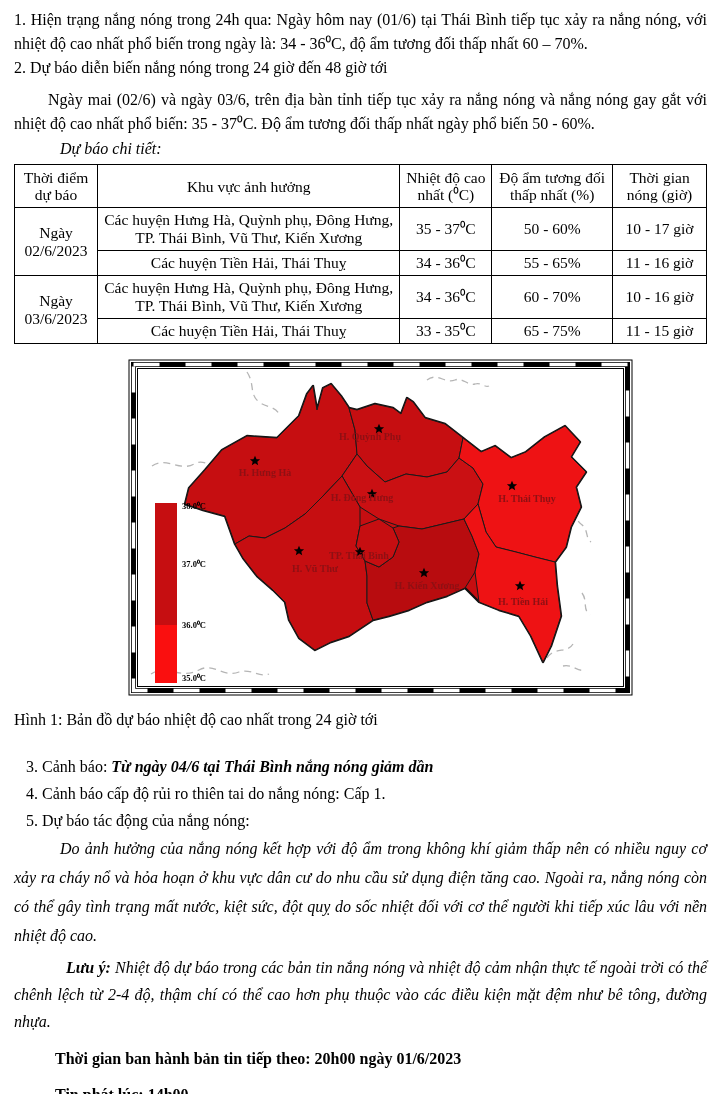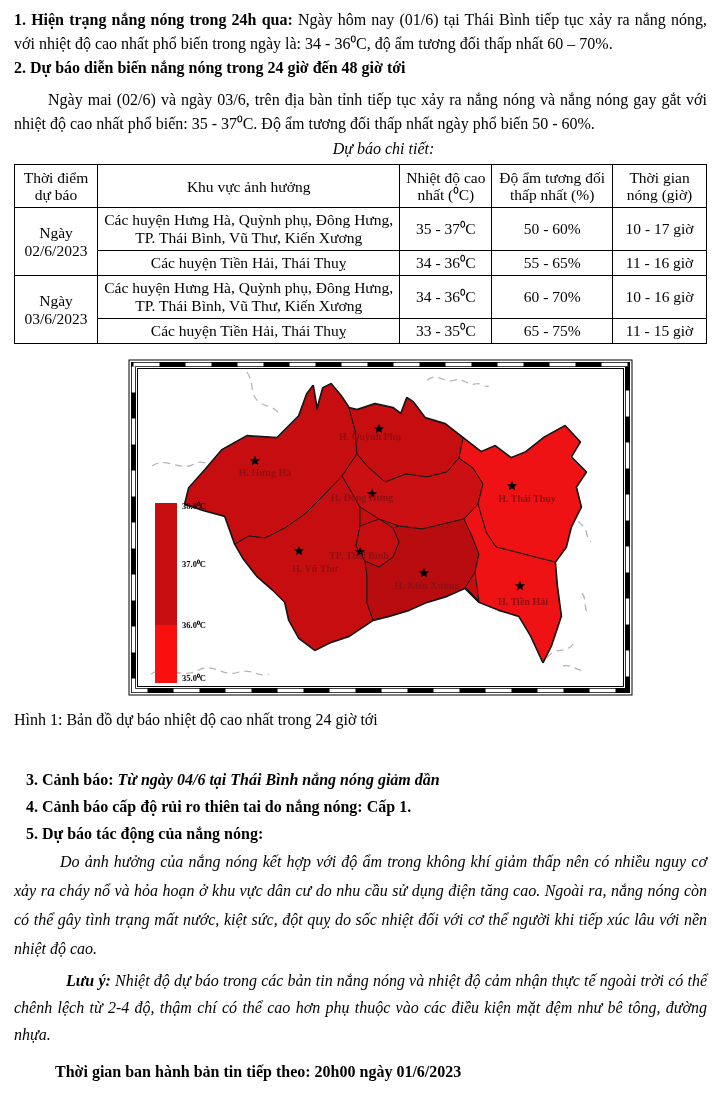--- a/index.html
+++ b/index.html
@@ -4,42 +4,42 @@
 <style>
   * { box-sizing: border-box; }
   html,body { margin:0; padding:0; background:#fff; }
   body {
     width:721px; min-height:1094px;
     font-family:"Liberation Serif", serif;
     font-size:16px; color:#000;
     padding:8px 14px 10px 14px;
   }
   .para { margin:0; line-height:24px; text-align:justify; }
-  .b { font-weight:bold; }
+  .b { font-weight:normal; }
   .i { font-style:italic; }
   .bi { font-weight:bold; font-style:italic; }
   .indent { text-indent:34px;margin-top:8px; }
-  .detail-line { margin:2px 0 4px 0; line-height:22px; padding-left:46px; font-style:italic;text-align:center; }
+  .detail-line { margin:2px 0 4px 0; line-height:22px; padding-left:46px; font-style:italic; }
 
   table.forecast {
     border-collapse:collapse; width:693px; margin:2px 0 0 0;
     font-size:15.5px;
     padding-left:15px;
   }
   table.forecast th, table.forecast td {
     border:1.6px solid #000; text-align:center; vertical-align:middle;
     padding:3px 4px; line-height:18px; font-weight:normal;
   }
   table.forecast th { line-height:17px; padding:4px 2px; }
 
   .map-wrap { margin:14px 0 0 113px; width:507px; }
   .map-caption { margin:8px 0 0 0; line-height:22px; }
 
   .sect { margin:0 0 0 12px; line-height:27px; }
-  .sect3 { margin-top:35px; }
+  .sect3 { margin-top:22px; }
   .impact { margin:0; line-height:29px; text-align:justify; text-indent:46px; }
   .note { margin:4px 0 0 0; line-height:27px; text-align:justify; text-indent:52px; }
   .bottom-line { margin:12px 0 0 41px; line-height:24px; font-weight:bold; }
   svg text { font-family:"Liberation Serif", serif; }
   .district-label { font-weight:bold; fill:#8E1014; }
   .legend-label { font-weight:bold; fill:#000; }
 </style>
 </head>
 <body>
 

